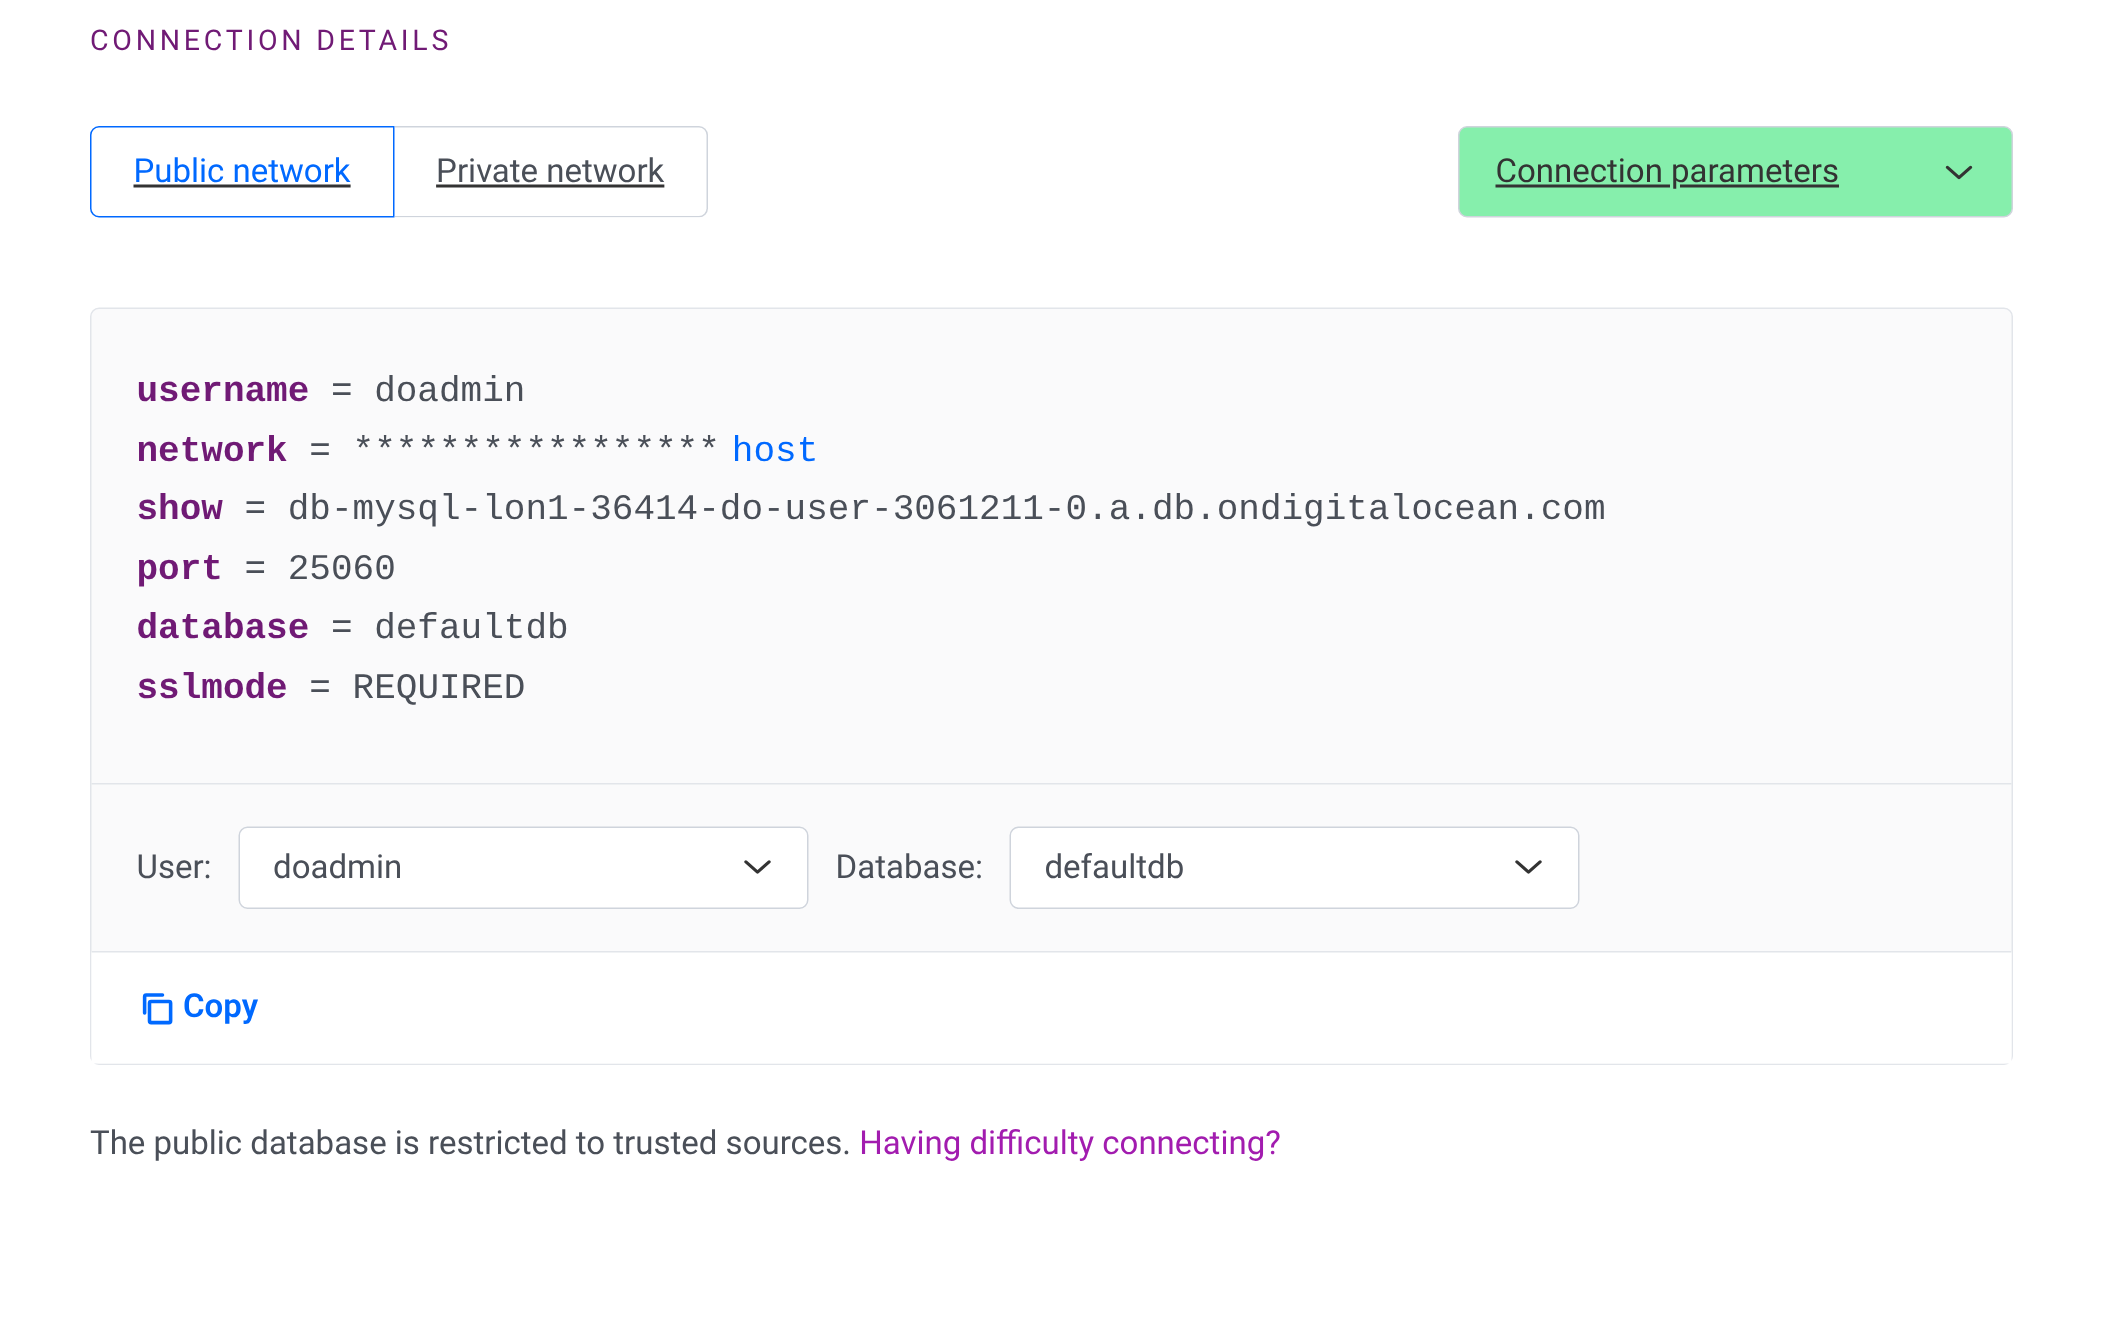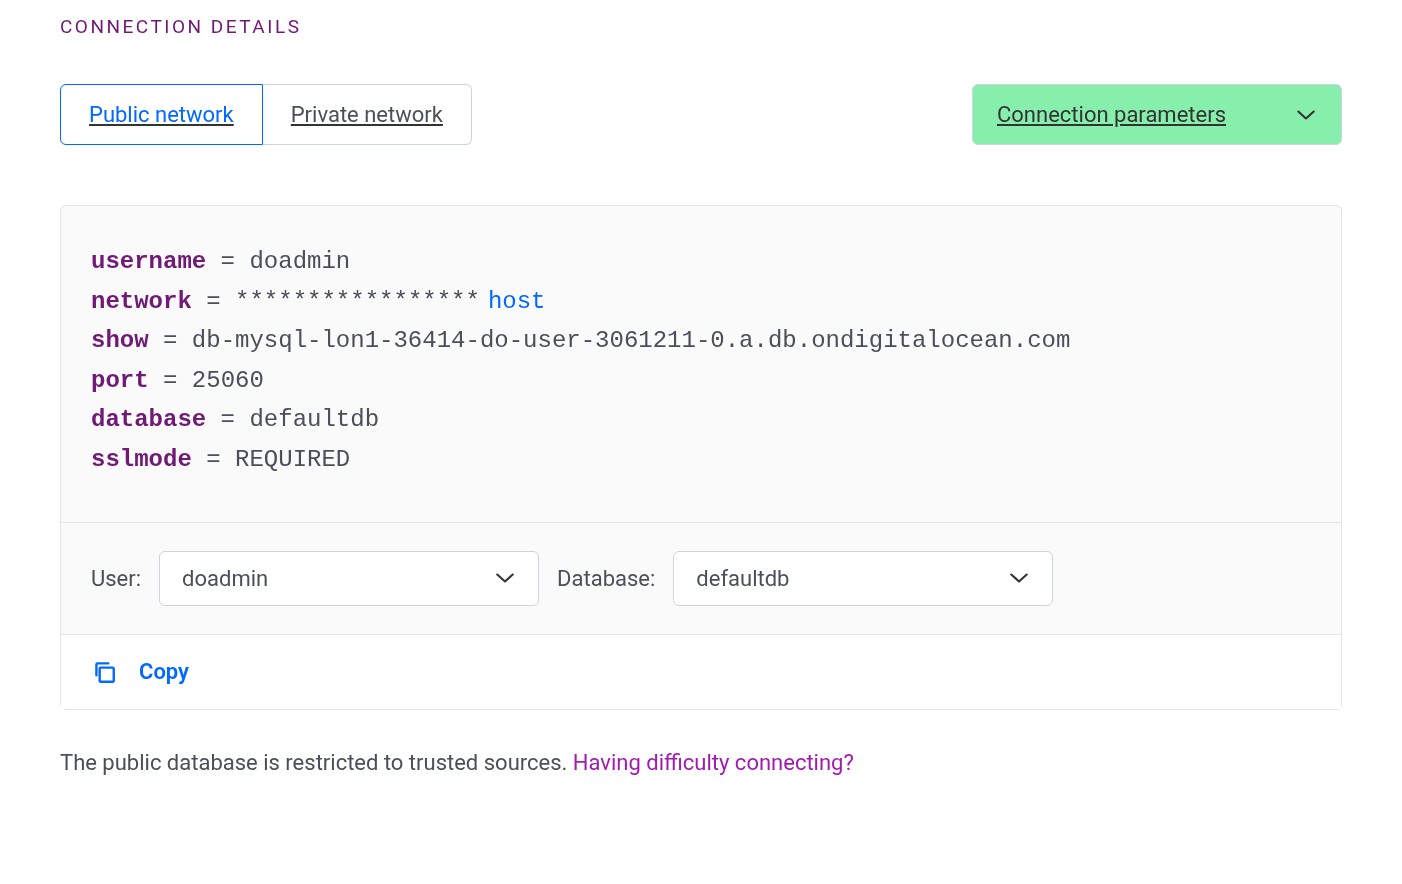--- a/index.html
+++ b/index.html
@@ -132,21 +132,21 @@
       display: flex;
       align-items: center;
       gap: 40px;
       padding: 24px 30px;
       border-top: 1px solid #e2e5ea;
       background: #ffffff;
     }
     .action-link {
       display: flex;
       align-items: center;
-      gap: 22px;
+      gap: 5px;
       color: #0069ff;
       font-size: 22px;
       font-weight: 600;
       cursor: pointer;
     }
     .action-icon {
       width: 26px;
       height: 26px;
       display: inline-flex;
       align-items: center;

